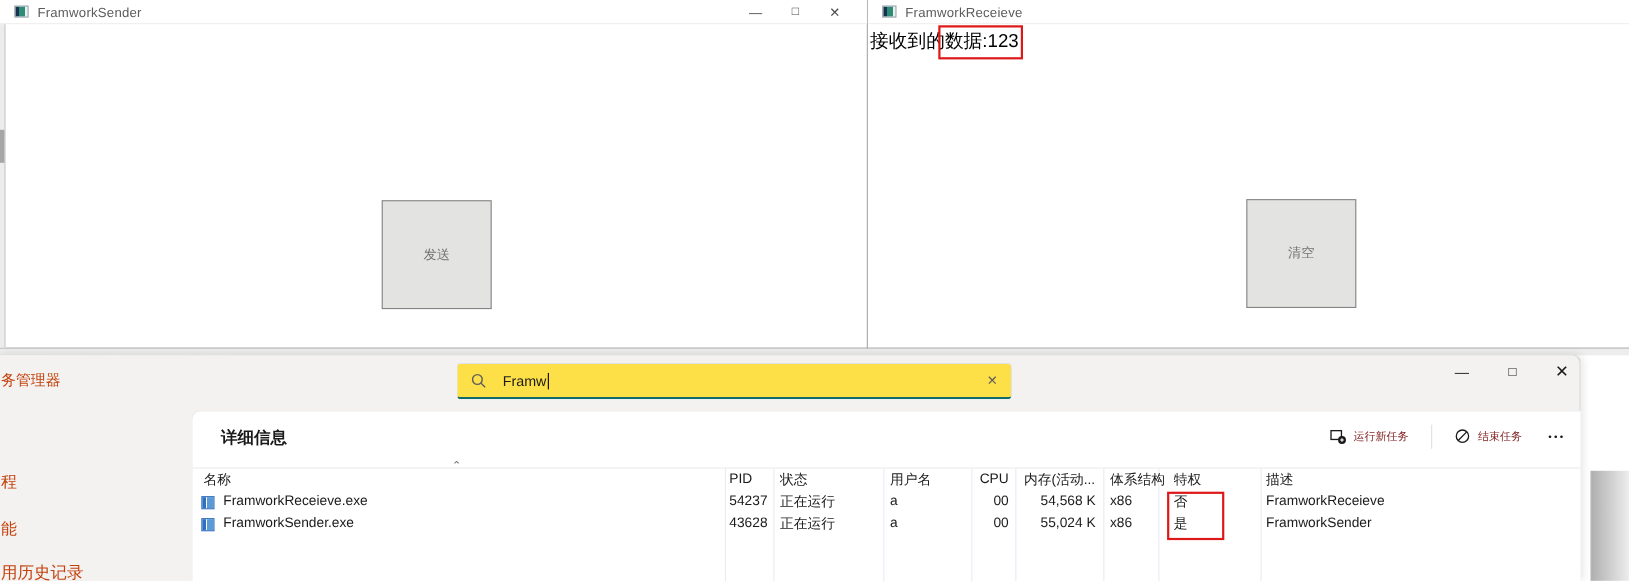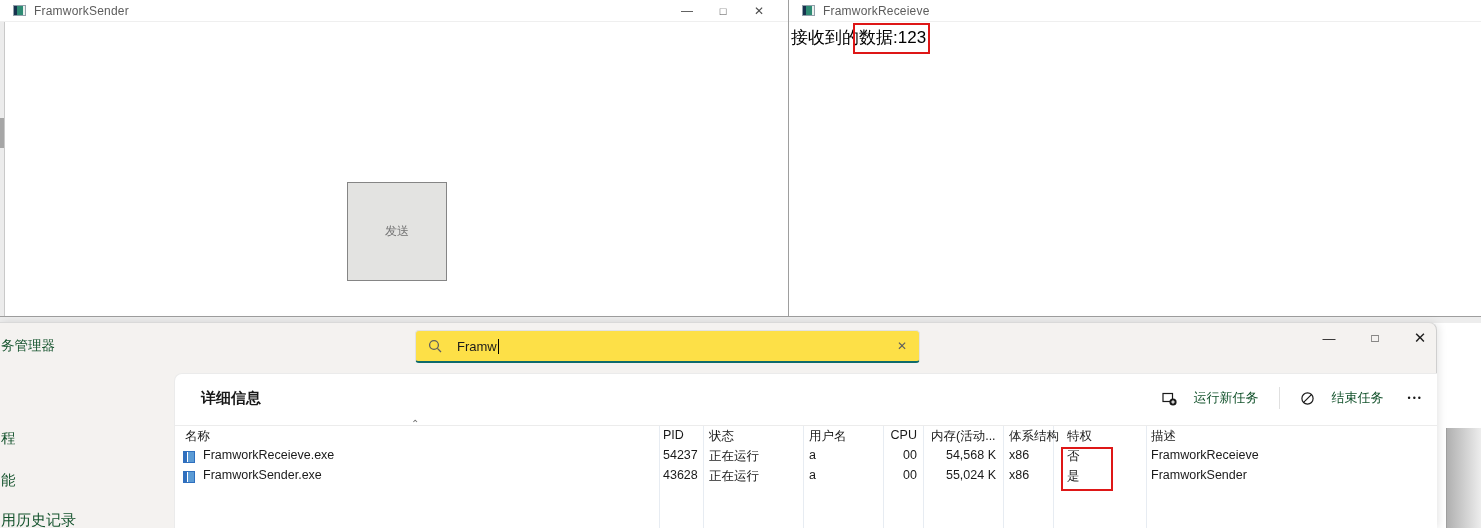--- a/index.html
+++ b/index.html
@@ -32,21 +32,21 @@
 
   
   #under-strip { position:absolute; left:0; top:317px; width:1481px; height:6px; background:#ededed; }
   #right-shadow-strip { position:absolute; left:1446px; top:428px; width:35px; height:100px;
     border-left:1px solid #9f9f9f; background:linear-gradient(90deg,#b0b0b0,#ededed); }
 
   
   #taskman { position:absolute; left:0; top:322px; width:1437px; height:206px;
     background:#f4f2f0; border-top:1px solid #d9d9d9; border-right:1px solid #cfcfcf;
     border-top-right-radius:8px; box-shadow:2px 0 8px rgba(0,0,0,.10); }
-  .tm-side-label { position:absolute; left:1px; color:#14532d; white-space:nowrap; }
+  .tm-side-label { position:absolute; left:1px; color:#c2410c; white-space:nowrap; }
   #tm-side-0 { top:14px;  font-size:13.5px; }
   #tm-side-1 { top:106px; font-size:14.5px; }
   #tm-side-2 { top:148px; font-size:14.5px; }
   #tm-side-3 { top:188px; font-size:15px; }
 
   #tm-search { position:absolute; left:415px; top:7px; width:505px; height:33px;
     background:#fde047; border:1px solid #e2e2e2; border-bottom:2px solid #0f6b6b;
     border-radius:4px; display:flex; align-items:center; padding:0 12px; }
   #tm-search .query { font-size:13px; color:#1b1b1b; margin-left:15px; }
   .caret { display:inline-block; width:1px; height:15px; background:#000; vertical-align:middle; margin-left:1px; }
@@ -55,21 +55,21 @@
   .tm-ctrl { position:absolute; width:30px; height:26px; display:flex; align-items:center;
     justify-content:center; color:#1a1a1a; }
   #tm-min { left:1314px; top:2px; font-size:13px; }
   #tm-max { left:1360px; top:2px; font-size:12px; }
   #tm-close { left:1405px; top:2px; font-size:15px; }
 
   #tm-card { position:absolute; left:174px; top:50px; width:1263px; height:156px;
     background:#fff; border-top-left-radius:8px; border-top:1px solid #ebebeb; border-left:1px solid #ebebeb; }
   #tm-card-title { position:absolute; left:26px; top:15px; font-size:15px; font-weight:bold; color:#1a1a1a; }
   #tm-toolbar { position:absolute; right:10px; top:11px; display:flex; align-items:center; gap:14px; }
-  .tm-tb-btn { display:flex; align-items:center; gap:17px; font-size:13px; color:#14532d;
+  .tm-tb-btn { display:flex; align-items:center; gap:7px; font-size:10px; color:#7f1d1d;
     padding:4px 6px; border-radius:4px; cursor:default; }
   .tm-tb-sep { width:1px; height:22px; background:#e0e0e0; }
   .tm-more { font-size:9px; letter-spacing:2px; color:#1a1a1a; padding:0 4px; }
 
   #tm-header-sep { position:absolute; left:0; top:51px; width:100%; height:1px; background:#ececec; }
   .colsep { position:absolute; top:52px; bottom:0; width:1px; background:#e7ecf2; }
   .sort-indicator { position:absolute; left:236px; top:44px; font-size:10px; color:#707070; }
 
   .tm-cell { position:absolute; font-size:12.5px; color:#1a1a1a; white-space:nowrap; }
   .hdr { top:0; }
@@ -113,20 +113,21 @@
   </div>
 </div>
 
 <div id="receiver-window" class="app-window">
   <div class="titlebar">
     <span class="win-app-icon"></span>
     <span class="win-title">FramworkReceieve</span>
   </div>
   <div class="received-label">接收到的数据:123</div>
   <div id="red-box-received" class="red-annotation"></div>
+  <div class="winforms-btn" style="left:344px; top:181px;">清空</div>
 </div>
 
 <div id="under-strip"></div>
 <div id="right-shadow-strip"></div>
 
 <div id="taskman">
 
   <span id="tm-side-0" class="tm-side-label">务管理器</span>
   <span id="tm-side-1" class="tm-side-label">程</span>
   <span id="tm-side-2" class="tm-side-label">能</span>

